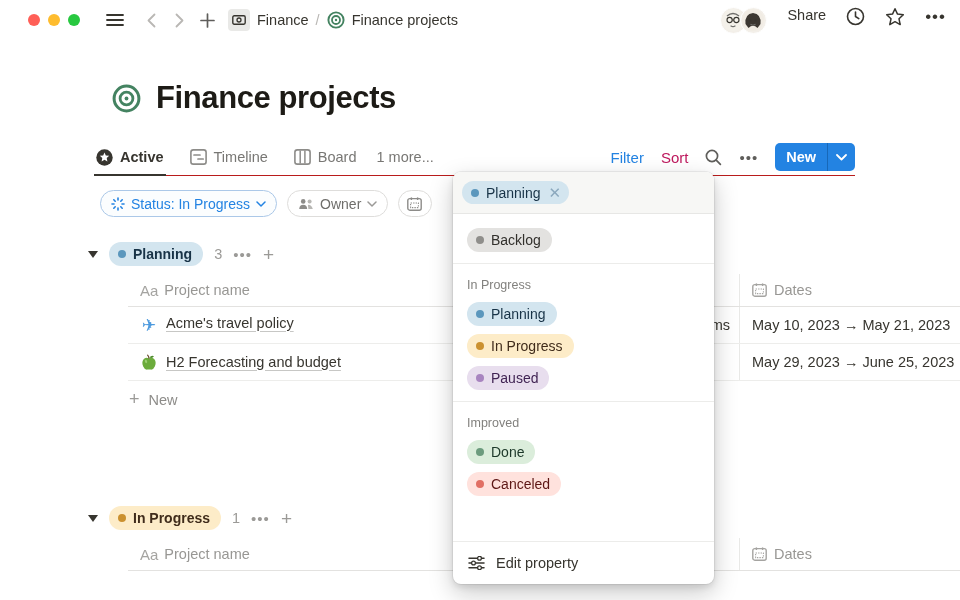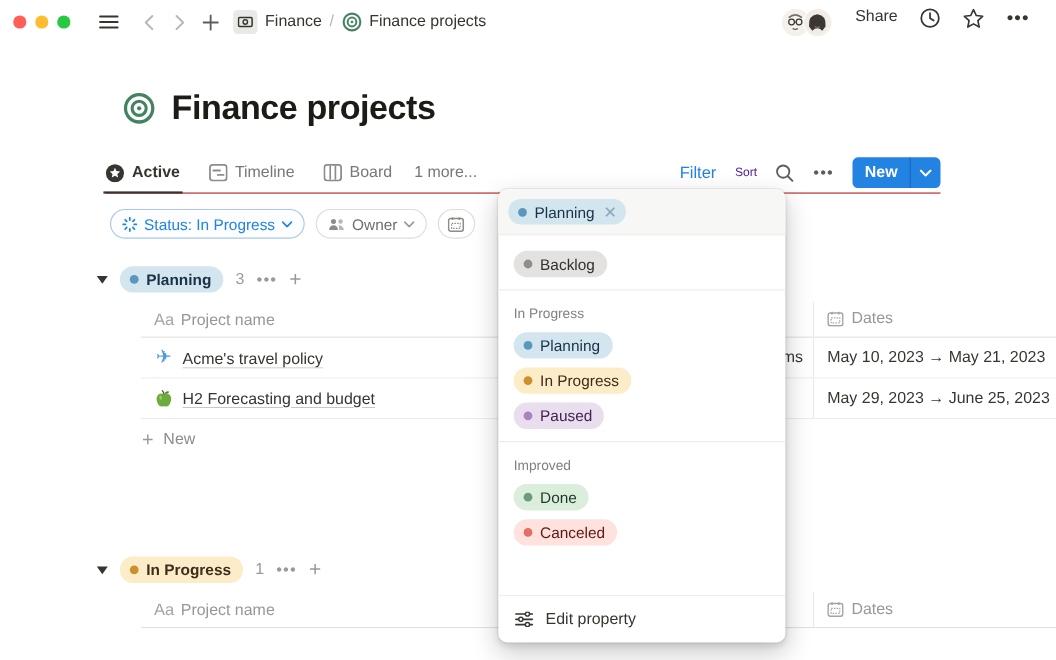--- a/index.html
+++ b/index.html
@@ -1,21 +1,21 @@
 <!DOCTYPE html>
 <html style="--accent: #2383e2;"><head>
 <meta charset="utf-8">
 <style>
   * { margin:0; padding:0; box-sizing:border-box; }
   html,body { width:960px; height:600px; }
   body { font-family:"Liberation Sans","DejaVu Sans",sans-serif; background:#fff; color:#37352f; overflow:hidden; }
   .page { position:relative; width:960px; height:600px; background:#fff; overflow:hidden; }
 
   
-  .topbar { position:absolute; top:0; left:0; right:0; height:40px; display:flex; align-items:center; padding:0 24px 0 12px; background:#fff; }
+  .topbar { position:absolute; top:0; left:16px; right:0; height:40px; display:flex; align-items:center; padding:0 14px 0 12px; background:#fff; }
   .traffic { display:flex; gap:8px; align-items:center; }
   .light { width:12px; height:12px; border-radius:50%; }
   .hamburger { margin-left:22px; }
   .nav-ic { display:inline-flex; align-items:center; justify-content:center; width:26px; height:26px; border-radius:4px; }
   .nav-ic + .nav-ic { margin-left:2px; }
   .crumb-wrap { display:flex; align-items:center; margin-left:8px; gap:7px; font-size:14.5px; }
   .doc-chip { width:22px; height:22px; border-radius:4px; background:#e9e9e7; display:flex; align-items:center; justify-content:center; }
   .crumb { color:#37352f; }
   .crumb-sep { color:#b9b7b4; }
   .topbar-right { margin-left:auto; display:flex; align-items:flex-start; gap:20px; }
@@ -30,21 +30,21 @@
 
   
   .toolbar { position:absolute; left:96px; top:139px; width:759px; height:37px; display:flex; border-bottom:1px solid #b91c1c; }
   .tabs { display:flex; align-items:center; gap:26px; height:100%; }
   .tab { display:flex; align-items:center; gap:7px; font-size:14.5px; color:#787774; height:100%; position:relative; }
   .tab.active { color:#37352f; font-weight:700; }
   .tab.active::after { content:""; position:absolute; left:-2px; right:-2px; bottom:-1px; height:2px; background:#37352f; }
   .tab-more { font-size:14.5px; color:#787774; margin-left:-6px; }
   .toolbar-actions { margin-left:auto; display:flex; align-items:center; gap:17px; }
   .filter-link { color:var(--accent,#2383e2); font-size:15px; }
-  .sort-link { color:#4c1d95; font-size:11px; }
+  .sort-link { color:#be185d; font-size:15px; }
   .dots { color:#5f5e5b; font-size:15px; letter-spacing:1px; }
   .new-btn { display:flex; align-items:stretch; height:28px; border-radius:5px; overflow:hidden; background:var(--accent,#2383e2); color:#fff; }
   .new-btn-main { display:flex; align-items:center; padding:0 11px; font-size:14.5px; font-weight:700; }
   .new-btn-arrow { display:flex; align-items:center; padding:0 8px; border-left:1px solid rgba(9,70,134,.45); }
 
   
   .chips { position:absolute; left:100px; top:190px; display:flex; gap:10px; align-items:center; }
   .chip { display:flex; align-items:center; gap:6px; height:27px; padding:0 10px; border-radius:14px; font-size:14px; white-space:nowrap; background:#fff; }
   .chip.blue { border:1px solid #abc8e8; color:var(--accent,#2383e2); background:#fbfdfe; }
   .chip.gray { border:1px solid #dedddb; color:#6f6e6b; }
@@ -58,21 +58,21 @@
   .group-head .tag { font-weight:700; }
   .count { color:#9b9a97; font-size:14.5px; }
   .ghost { color:#9b9a97; font-size:15px; }
   .ghost.plus { font-size:19px; font-weight:400; line-height:1; }
 
   
   .table { position:absolute; left:128px; width:832px; }
   .trow { display:flex; align-items:center; }
   .thead { height:33px; color:#989794; font-size:14.5px; border-bottom:1px solid #e3e2e0; }
   .tbody-row { height:37px; border-bottom:1px solid #ededeb; font-size:14.5px; }
-  .cell-name { width:327px; display:flex; align-items:flex-end; gap:8px; padding-left:12px; overflow:hidden; white-space:nowrap; }
+  .cell-name { width:327px; display:flex; align-items:flex-start; gap:8px; padding-left:12px; overflow:hidden; white-space:nowrap; }
   .thead .cell-name { gap:6px; padding-left:12px; }
   .aa { font-size:15px; color:#a5a4a1; }
   .cell-mid { width:285px; align-self:stretch; display:flex; align-items:center; justify-content:flex-end; padding-right:9px; border-right:1px solid #e9e9e7; color:#37352f; }
   .cell-dates { flex:1; display:flex; align-items:center; gap:7px; padding-left:12px; white-space:nowrap; overflow:hidden; color:#37352f; }
   .row-title { font-weight:500; color:#37352f; text-decoration:underline; text-decoration-color:rgba(55,53,47,.28); text-underline-offset:3px; }
   .row-icon { width:18px; display:flex; justify-content:center; flex:none; }
   .plane-glyph { font-size:17px; color:#4d9ade; }
   .new-row { height:37px; display:flex; align-items:center; gap:9px; color:#8d8c89; font-size:14.5px; padding-left:1px; }
   .new-row .plus-g { font-size:18px; color:#9b9a97; }
 

